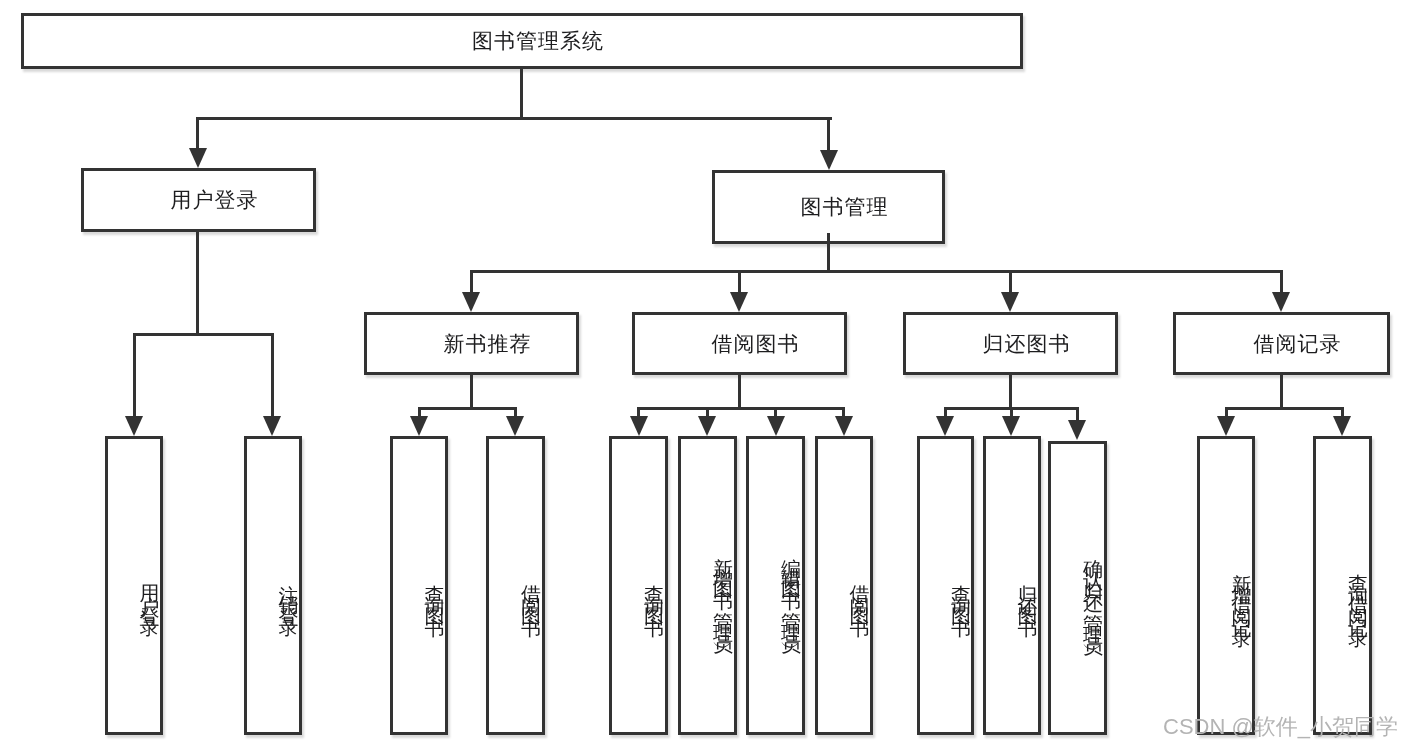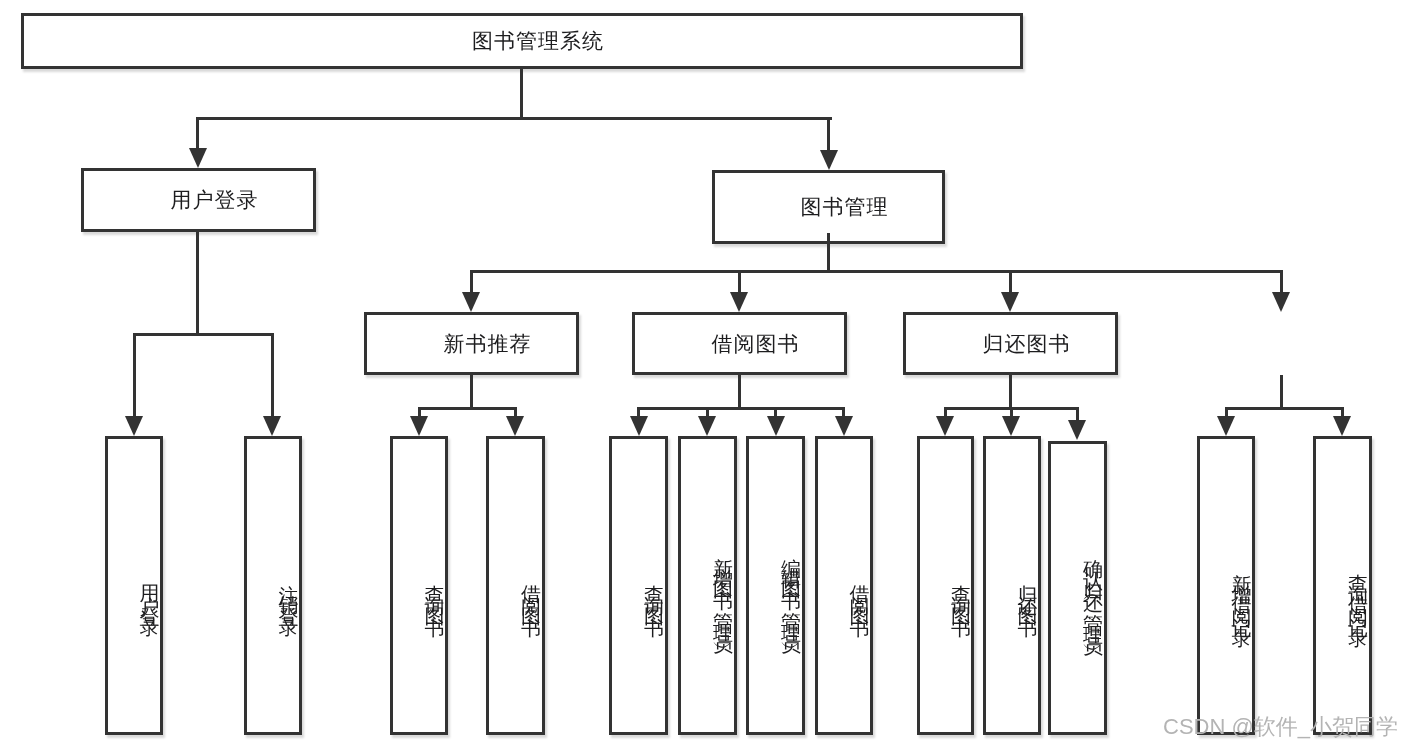--- a/index.html
+++ b/index.html
@@ -52,20 +52,23 @@
   </div>
 
   <div class="box" style="left:632px;top:312px;width:215px;height:63px;">
     <span class="hlabel">借阅图书</span>
   </div>
 
   <div class="box" style="left:903px;top:312px;width:215px;height:63px;">
     <span class="hlabel">归还图书</span>
   </div>
 
+  <div class="box" style="left:1173px;top:312px;width:217px;height:63px;">
+    <span class="hlabel">借阅记录</span>
+  </div>
 
   <div class="box" style="left:105px;top:436px;width:58px;height:299px;">
     <span class="vlabel">用户登录</span>
   </div>
   <div class="box" style="left:244px;top:436px;width:58px;height:299px;">
     <span class="vlabel">注销登录</span>
   </div>
 
   <div class="box" style="left:390px;top:436px;width:58px;height:299px;">
     <span class="vlabel">查询图书</span>

